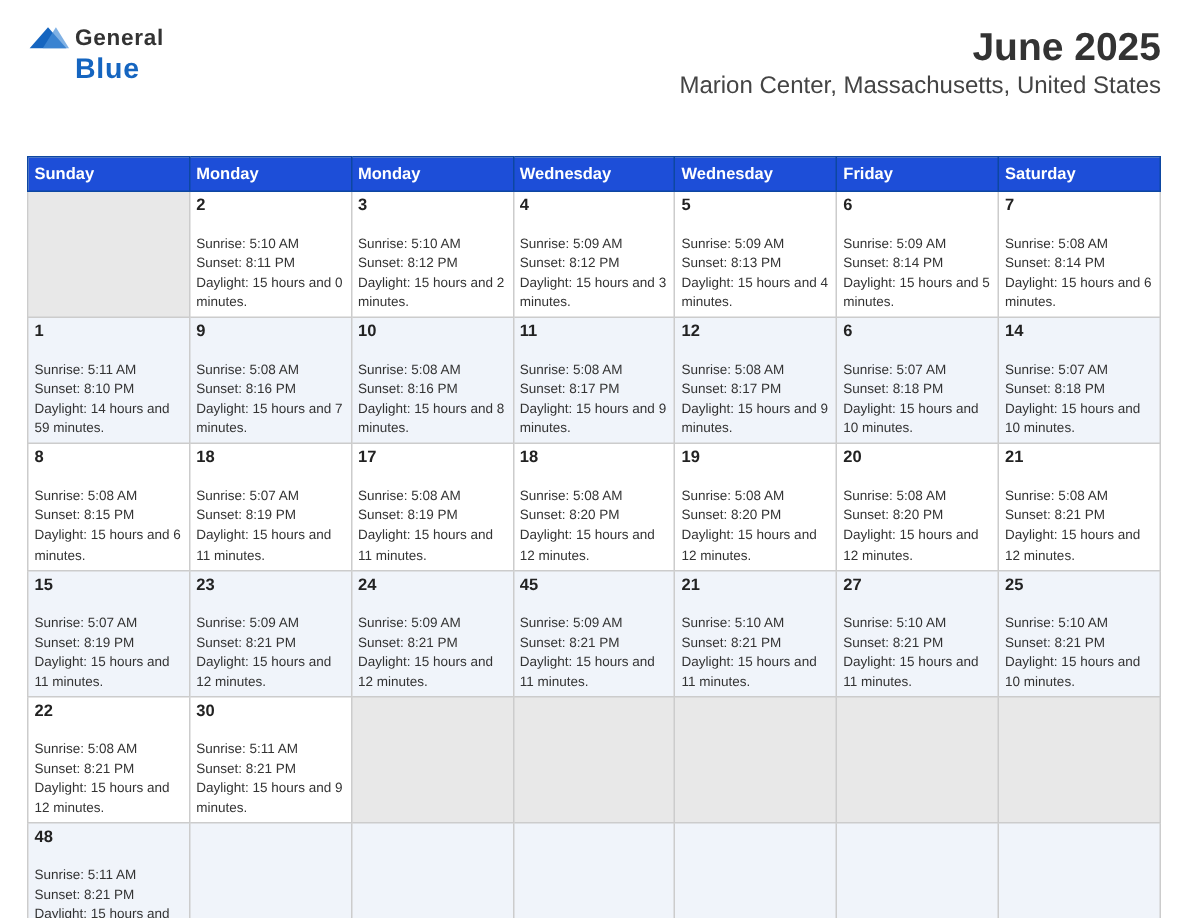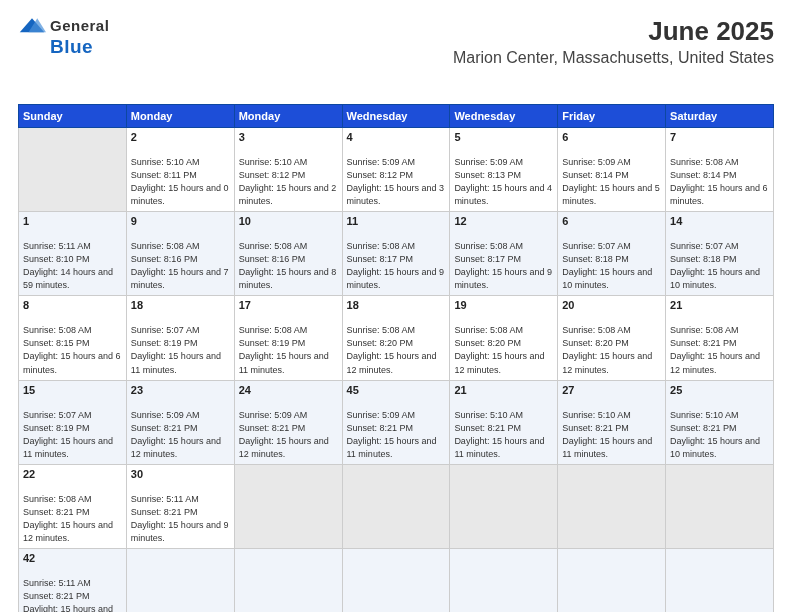--- a/index.html
+++ b/index.html
@@ -270,21 +270,21 @@
             <div class="day-info">Sunrise: 5:11 AM<br>Sunset: 8:21 PM<br>Daylight: 15 hours and 9 minutes.</div>
           </td>
           <td class="empty"></td>
           <td class="empty"></td>
           <td class="empty"></td>
           <td class="empty"></td>
           <td class="empty"></td>
         </tr>
         <tr>
           <td>
-            <span class="day-num">42</span>
+            <span class="day-num">48</span>
             <div class="day-info">Sunrise: 5:11 AM<br>Sunset: 8:21 PM<br>Daylight: 15 hours and 10 minutes.</div>
           </td>
           <td class="empty"></td>
           <td class="empty"></td>
           <td class="empty"></td>
           <td class="empty"></td>
           <td class="empty"></td>
           <td class="empty"></td>
         </tr>
       </tbody>

